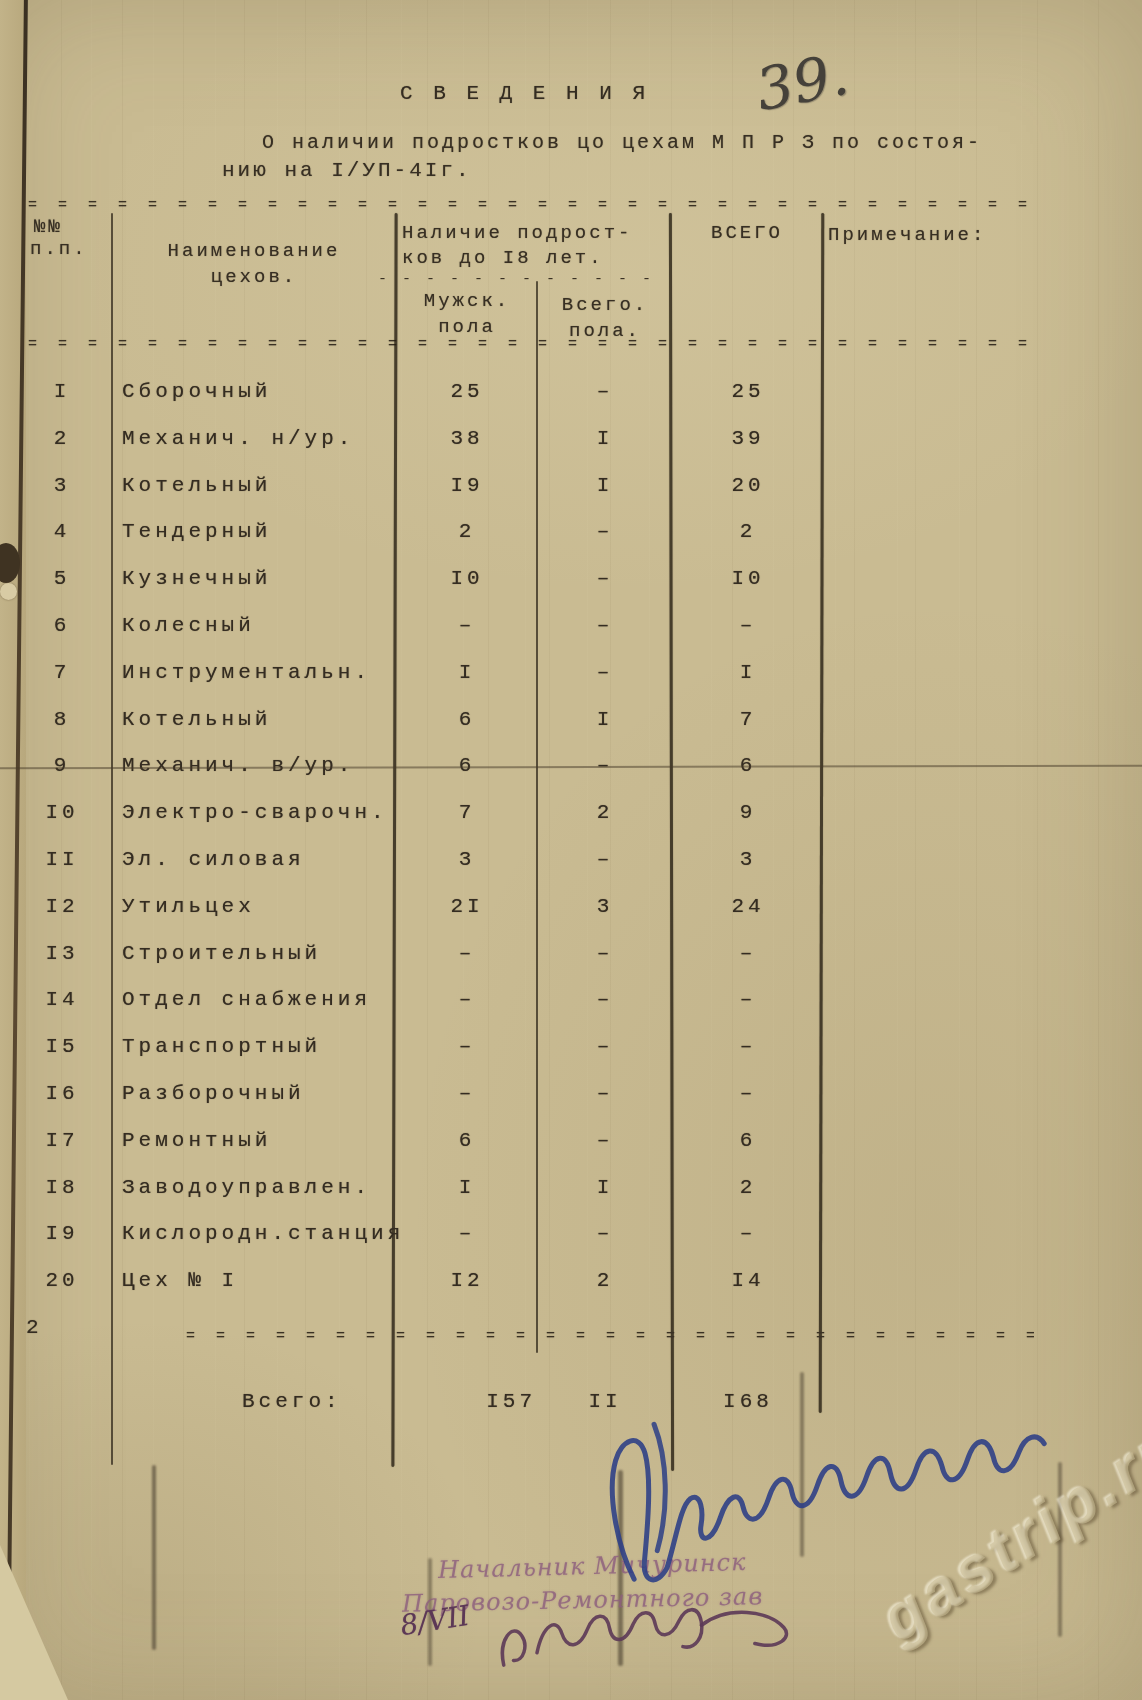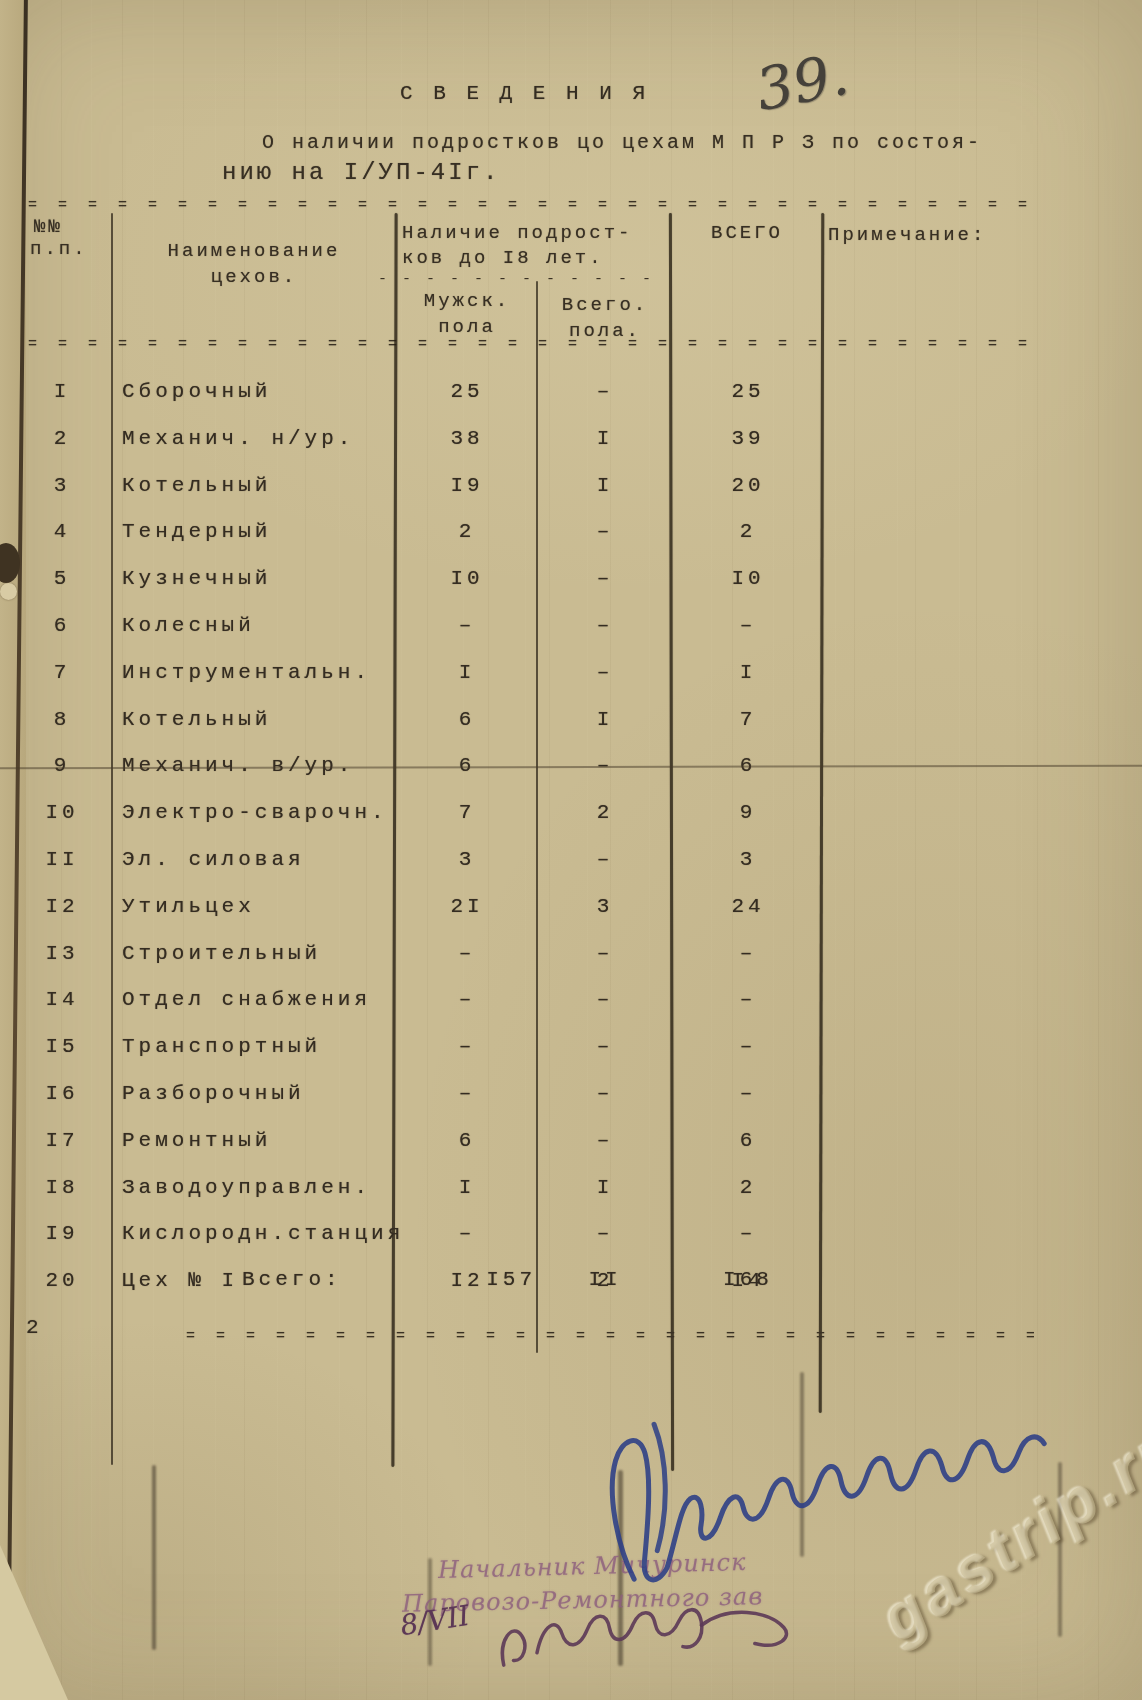--- a/index.html
+++ b/index.html
@@ -54,21 +54,21 @@
 
 <div class="abs" style="left:0;top:0;width:26px;height:1700px;background:linear-gradient(90deg,#c2b389,#b8a87d)"></div>
 <div class="abs" style="left:24px;top:-12px;width:4px;height:1724px;background:linear-gradient(#3a3022,#5a4830 60%,#3f3424);transform:rotate(0.6deg);transform-origin:top center;border-radius:2px"></div>
 <div class="abs" style="left:0;top:1545px;width:68px;height:155px;background:#d5c9a1;clip-path:polygon(0 0,0 100%,100% 100%)"></div>
 <div class="abs" style="left:-8px;top:543px;width:28px;height:40px;background:#3f3322;border-radius:50%"></div>
 <div class="abs" style="left:0px;top:583px;width:17px;height:17px;background:#d8cba4;border-radius:50%;box-shadow:0 0 2px rgba(80,64,40,.6)"></div>
 
 <div class="abs hand" style="left:756px;top:48px;font-size:58px;color:#45413a;transform:rotate(-11deg);text-shadow:1px 1px 1px rgba(69,65,58,.4)">39.</div>
 <div class="abs typed" style="left:400px;top:82px;font-size:21px;letter-spacing:4px;font-weight:normal">С В Е Д Е Н И Я</div>
 <div class="abs typed-sm" style="left:262px;top:131px;font-size:20px;letter-spacing:3px">О наличии подростков цо цехам М П Р З по состоя-</div>
-<div class="abs typed-sm" style="left:222px;top:159px;font-size:24px;letter-spacing:3px">нию на I/УП-4Iг.</div>
+<div class="abs typed-sm" style="left:222px;top:159px;font-size:21px;letter-spacing:3px">нию на I/УП-4Iг.</div>
 
 <div class="abs sep" style="left:28px;top:197px;width:1008px">= = = = = = = = = = = = = = = = = = = = = = = = = = = = = = = = = = = = = = = = = = = = = = = = = =</div>
 <div class="abs sep" style="left:28px;top:336px;width:1008px">= = = = = = = = = = = = = = = = = = = = = = = = = = = = = = = = = = = = = = = = = = = = = = = = = =</div>
 
 <div class="abs" style="left:30px;top:216px;width:80px">
   <div class="typed-sm" style="padding-left:4px">№№</div>
   <div class="typed-sm">п.п.</div>
 </div>
 <div class="abs hdrblock" style="left:118px;top:238px;width:272px">
   <div class="typed-sm">Наименование</div>
@@ -236,21 +236,21 @@
       <span class="c male typed">I2</span>
       <span class="c female typed">2</span>
       <span class="c total typed">I4</span>
     </div>
 </div>
 
 <div class="pencil-line" style="top:766px;transform:rotate(-.12deg)"></div>
 
 <div class="abs typed" style="left:26px;top:1316px">2</div>
 <div class="abs sep" style="left:186px;top:1328px;width:848px">= = = = = = = = = = = = = = = = = = = = = = = = = = = = = = = = = = = = = = = = = = = = = = = = = =</div>
-<div class="abs" style="left:0;top:1268px;width:1098px;height:40px">
+<div class="abs" style="left:0;top:1390px;width:1098px;height:40px">
   <span class="abs typed" style="left:242px;top:0">Всего:</span>
   <span class="abs typed" style="left:398px;width:138px;text-align:right;top:0">I57</span>
   <span class="abs typed" style="left:540px;width:130px;text-align:center;top:0">II</span>
   <span class="abs typed" style="left:675px;width:146px;text-align:center;top:0">I68</span>
 </div>
 
 <div class="smudge" style="left:152px;top:1465px;width:4px;height:185px"></div>
 <div class="smudge" style="left:428px;top:1558px;width:4px;height:108px;opacity:.8"></div>
 <div class="smudge" style="left:618px;top:1470px;width:5px;height:196px"></div>
 <div class="smudge" style="left:800px;top:1372px;width:4px;height:185px;opacity:.85"></div>

